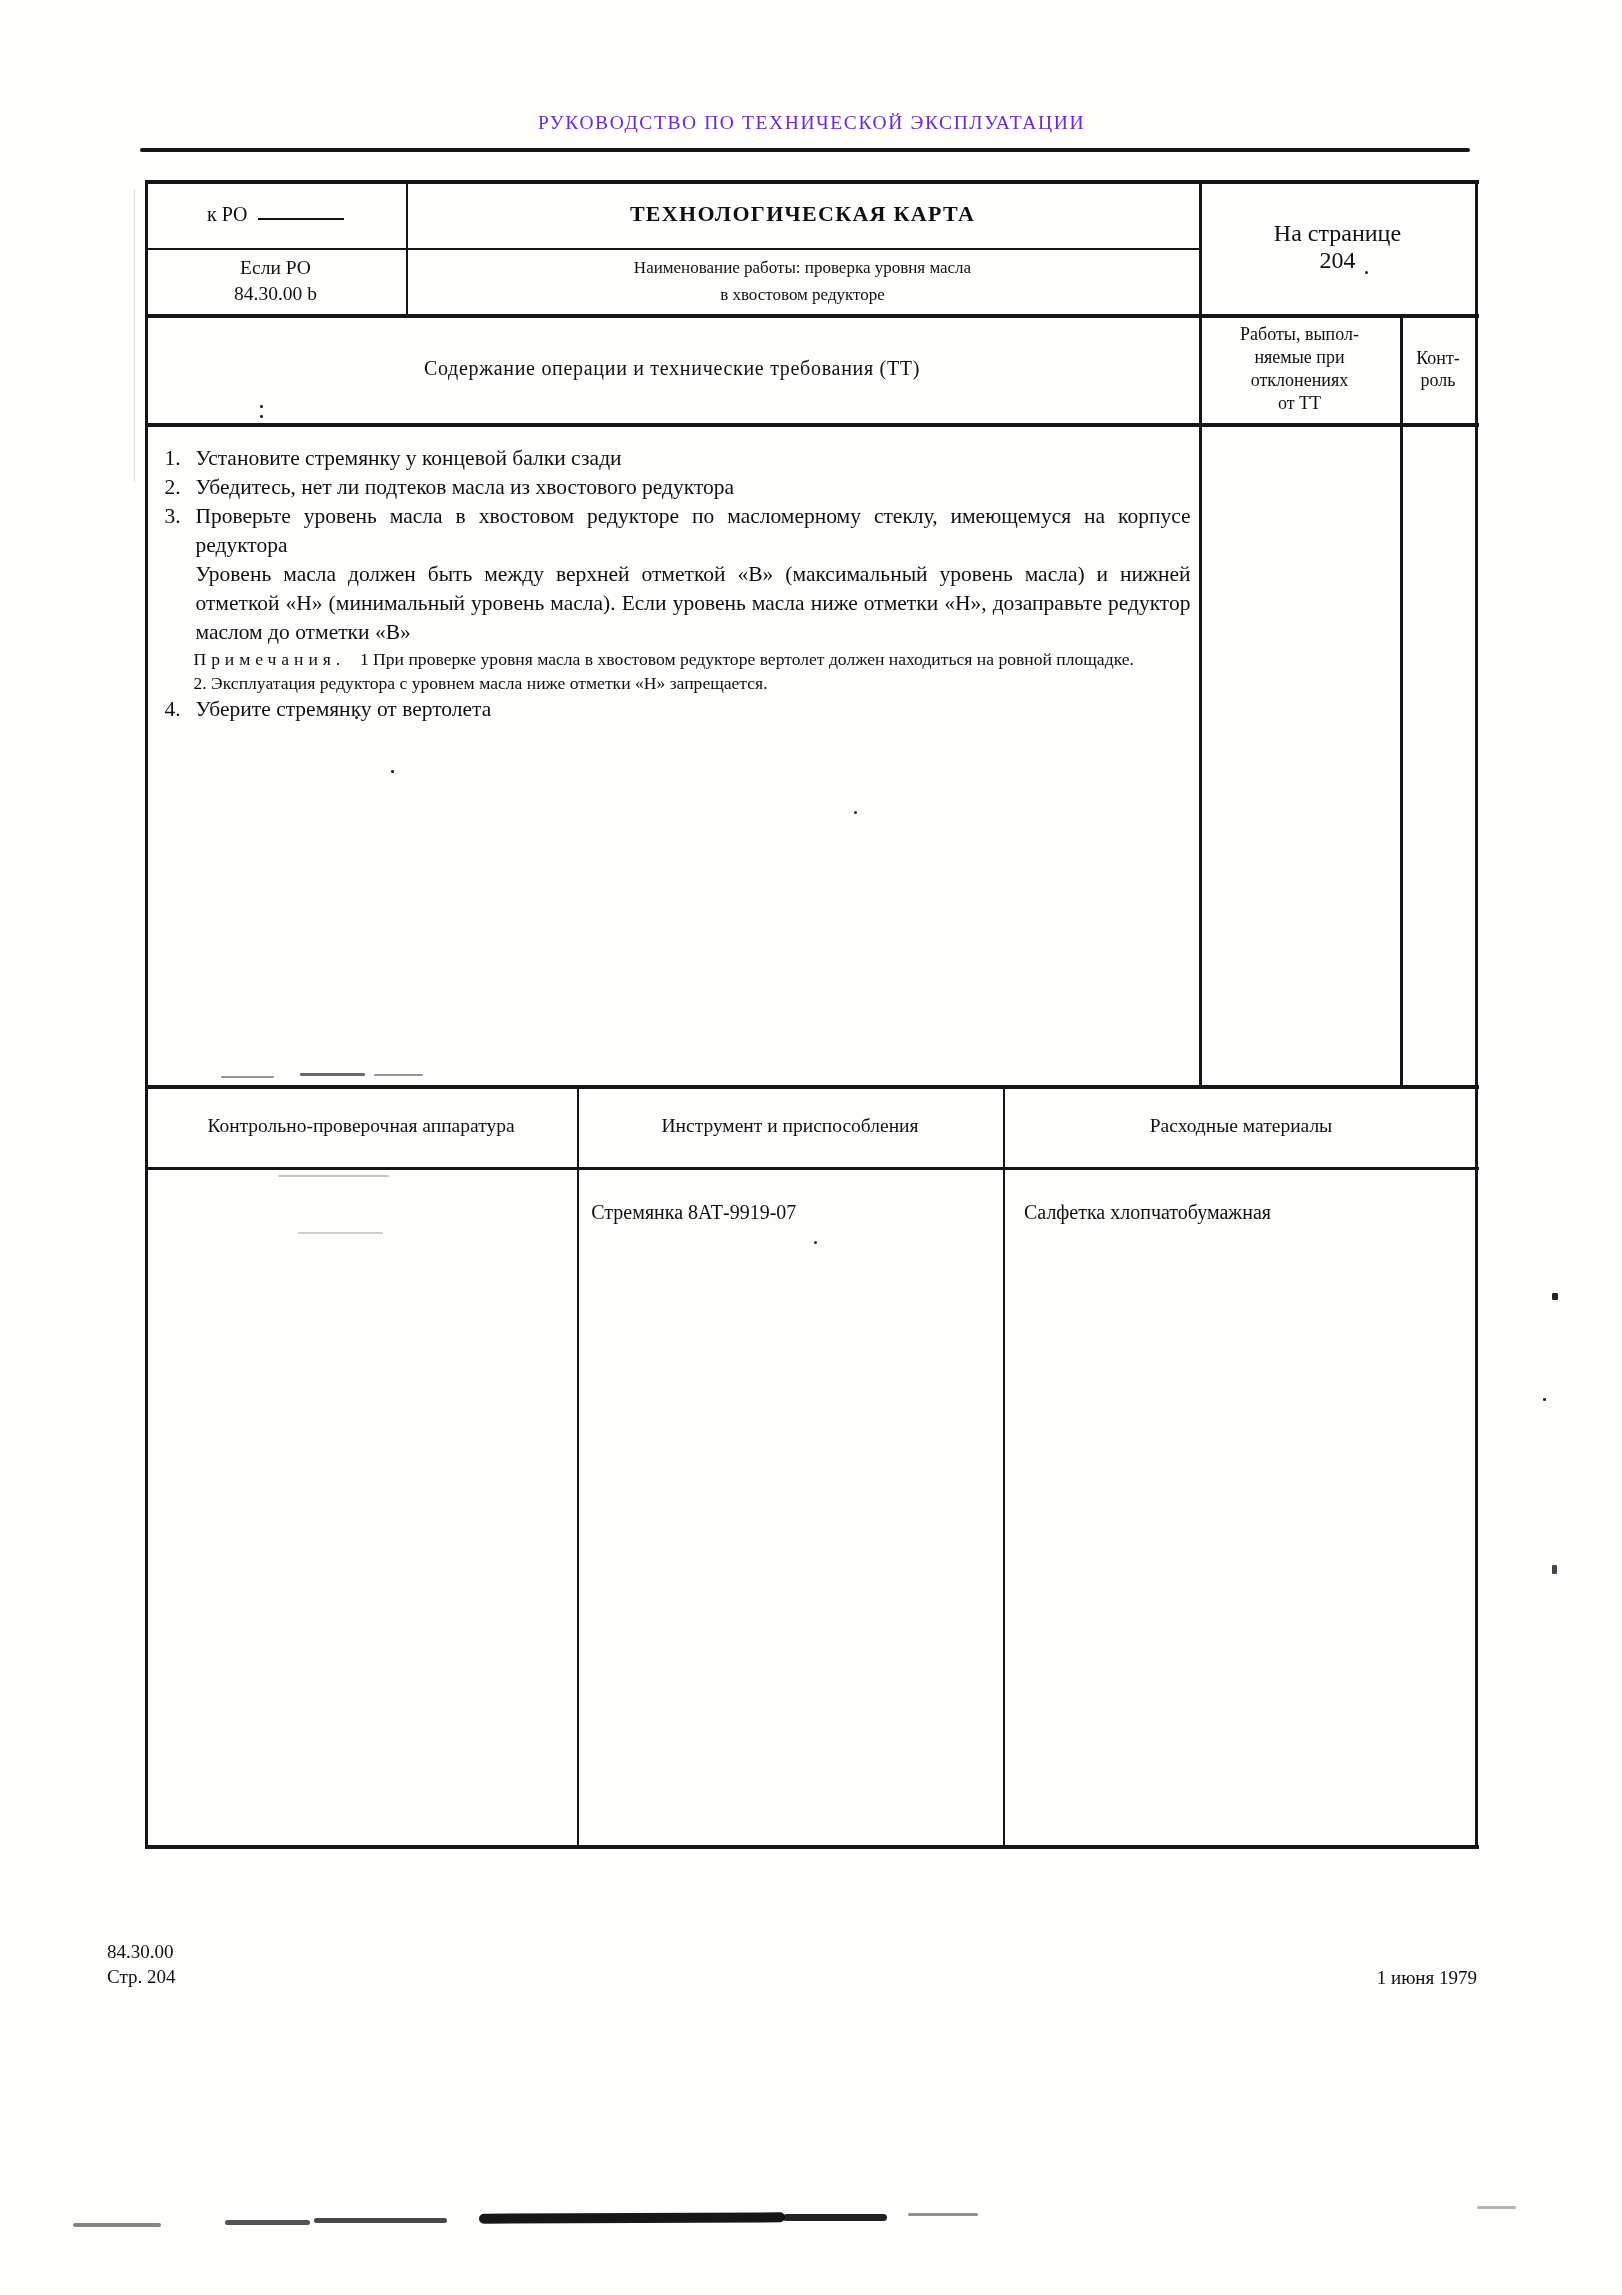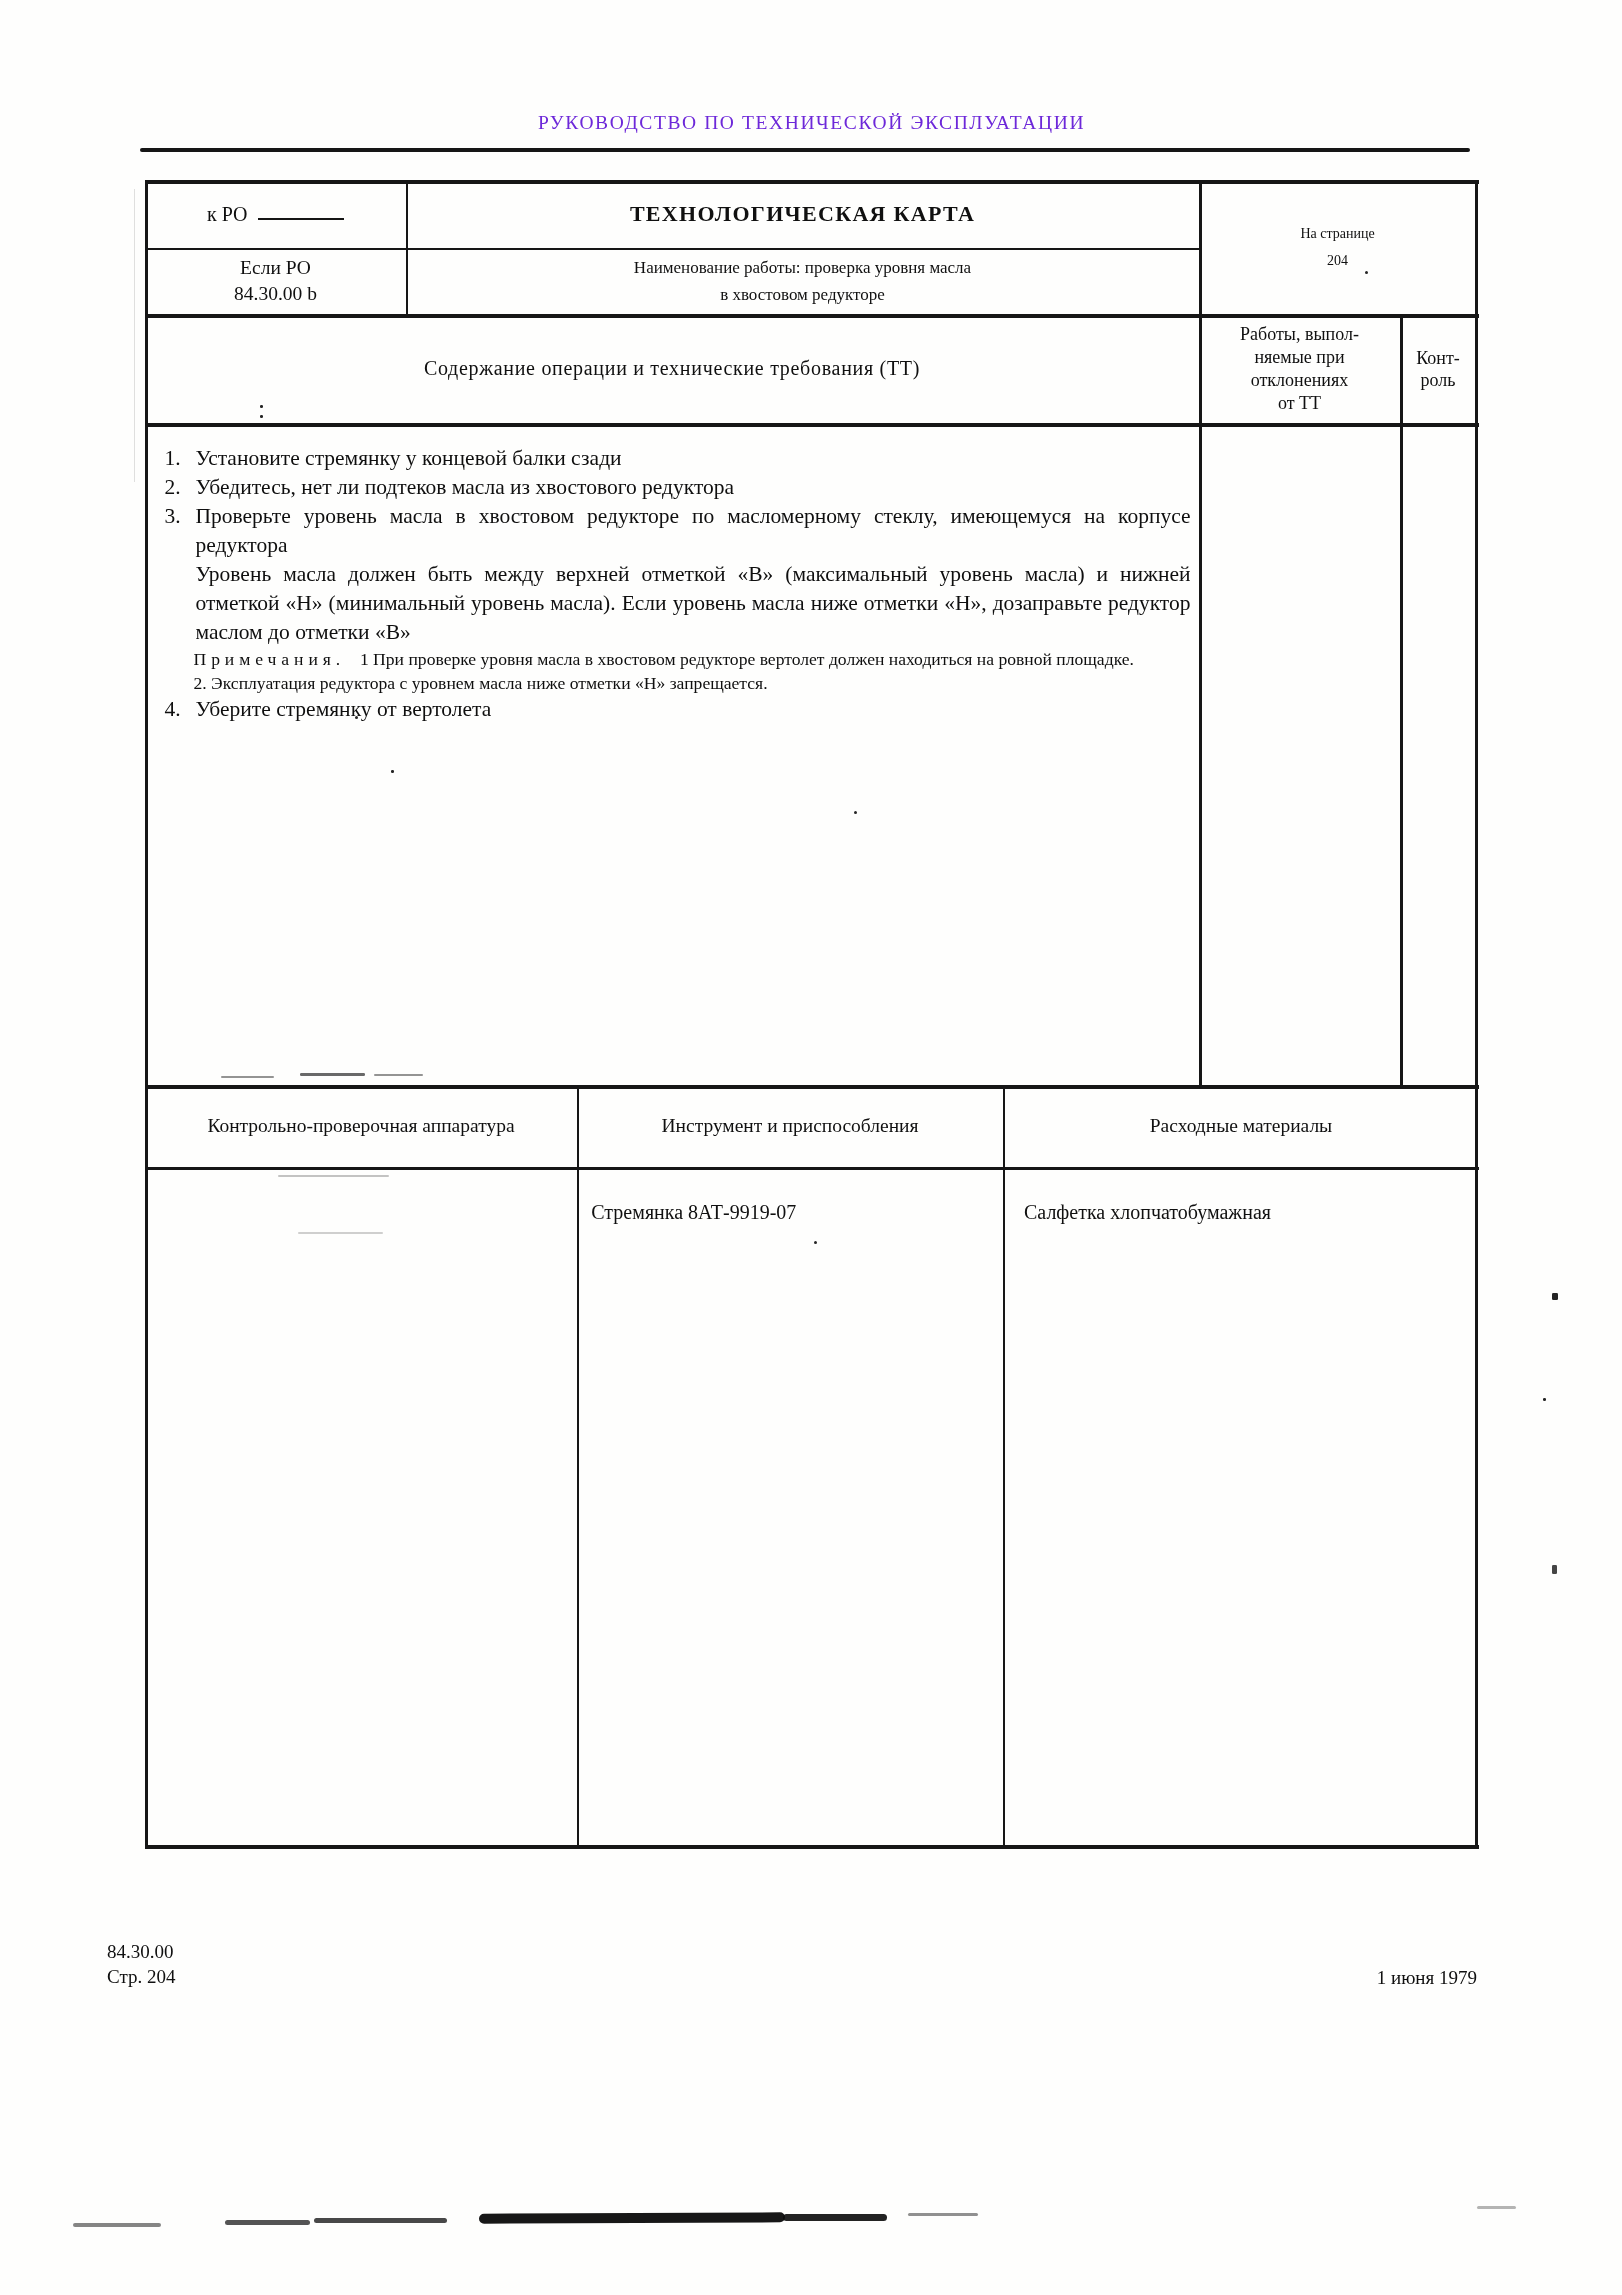--- a/index.html
+++ b/index.html
@@ -8,21 +8,21 @@
   .doc-title{position:absolute;left:0;right:0;top:112px;text-align:center;
              font-size:19.5px;letter-spacing:1.6px;color:#6d28d9;}
   .rule{position:absolute;left:140px;top:148px;width:1330px;height:3.9px;background:#161616;border-radius:2px;}
   .card{position:absolute;left:145px;top:180px;width:1334px;height:1669px;}
   .hl,.vl{position:absolute;background:#161616;}
   .cell{position:absolute;display:flex;flex-direction:column;align-items:center;justify-content:center;
         text-align:center;color:#101010;}
   .cell-ro{left:0;top:0;width:261px;height:68px;flex-direction:row;font-size:20px;}
   .ro-underline{display:inline-block;width:86px;height:9px;border-bottom:2.6px solid #151515;margin-left:10.4px;}
   .cell-title{left:261px;top:0;width:793px;height:68px;font-size:22px;font-weight:bold;letter-spacing:1.3px;}
-  .cell-onpage{left:1054px;top:0;width:277px;height:134px;font-size:14px;line-height:27px;}
+  .cell-onpage{left:1054px;top:0;width:277px;height:134px;font-size:24px;line-height:27px;}
   .cell-punkt{left:0;top:68px;width:261px;height:66px;font-size:19.5px;line-height:26px;}
   .cell-workname{left:261px;top:68px;width:793px;height:66px;font-size:17px;line-height:27px;}
   .cell-content-hdr{left:0;top:134px;width:1054px;height:109px;font-size:20px;letter-spacing:0.7px;}
   .cell-dev-hdr{left:1054px;top:134px;width:201px;height:109px;font-size:18px;line-height:23px;}
   .cell-ctl-hdr{left:1255px;top:134px;width:76px;height:109px;font-size:18px;line-height:22px;}
   .low-hdr{top:905px;height:81px;font-size:19.5px;}
   .lh1{left:0;width:432px;}
   .lh2{left:432px;width:426px;}
   .lh3{left:858px;width:476px;}
   .low-body{position:absolute;top:987px;height:679px;display:block;text-align:left;

